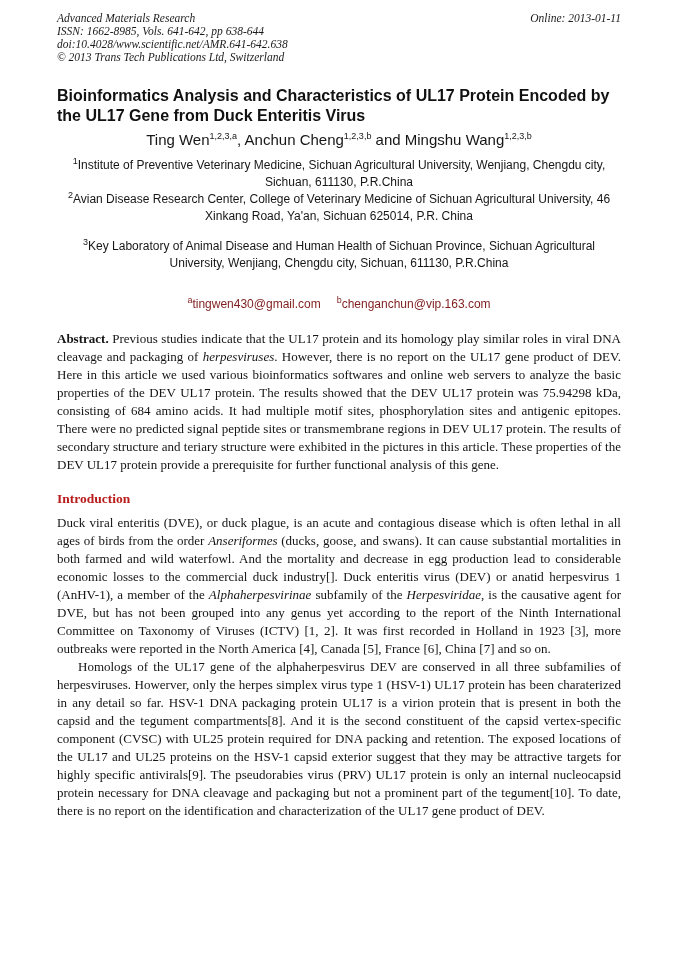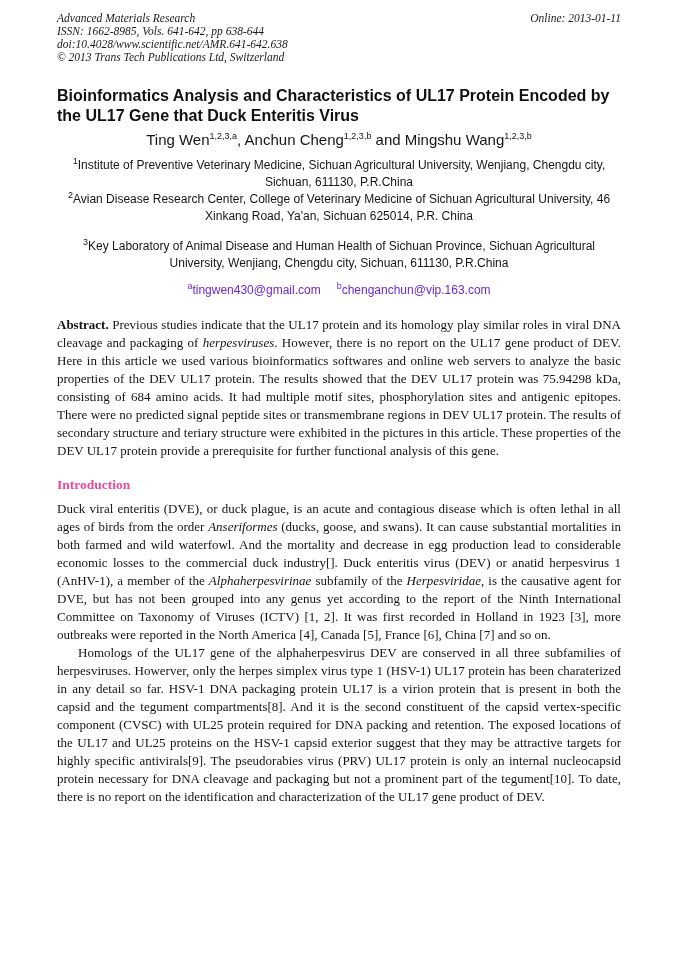--- a/index.html
+++ b/index.html
@@ -59,22 +59,22 @@
   }
   .affil-1 { margin-top: 7px; }
   .affil-2 { }
   .affil-3 { margin-top: 13px; }
   
   .emails {
     font-family: "Liberation Sans", sans-serif;
     font-size: 12px;
     line-height: 17px;
     text-align: center;
-    margin-top: 10px;
-    color: #6d28d9;
+    margin-top: 24px;
+    color: #7f1d1d;
   }
   .email + .email { margin-left: 16px; }
   
   .keywords {
     font-family: "Liberation Sans", sans-serif;
     font-size: 12.5px;
     line-height: 16px;
     margin-top: 23px;
     color: #161616;
   }
@@ -88,21 +88,21 @@
     color: #141414;
   }
   .abstract { margin-top: 17px; }
   .abstract b { font-weight: bold; }
   .section-heading {
     font-family: "Liberation Serif", serif;
     font-size: 13.5px;
     font-weight: bold;
     line-height: 18px;
     margin-top: 16px;
-    color: #ec4899;
+    color: #b91c1c;
   }
   .intro-p1 { margin-top: 6px; }
   .intro-p2 { text-indent: 21px; }
   .it { font-style: italic; }
 </style>
 </head>
 <body>
 
 <div class="page">
 
@@ -111,21 +111,21 @@
       <span>Advanced Materials Research</span>
       <span>Online: 2013-01-11</span>
     </div>
     <div>ISSN: 1662-8985, Vols. 641-642, pp 638-644</div>
     <div>doi:10.4028/www.scientific.net/AMR.641-642.638</div>
     <div>© 2013 Trans Tech Publications Ltd, Switzerland</div>
   </header>
 
   <h1 class="title">
     <span class="title-line">Bioinformatics Analysis and Characteristics of UL17 Protein Encoded by</span>
-    <span class="title-line">the UL17 Gene that Duck Enteritis Virus</span>
+    <span class="title-line">the UL17 Gene from Duck Enteritis Virus</span>
   </h1>
 
   <div class="authors"><span><span>Ting Wen</span><sup>1,2,3,a</sup></span><span>, </span><span><span>Anchun Cheng</span><sup>1,2,3,b</sup></span><span> and </span><span><span>Mingshu Wang</span><sup>1,2,3,b</sup></span></div>
 
   <div class="affil affil-1"><sup>1</sup><span>Institute of Preventive Veterinary Medicine, Sichuan Agricultural University, Wenjiang, Chengdu city, Sichuan, 611130, P.R.China</span></div>
 
   <div class="affil affil-2"><sup>2</sup><span>Avian Disease Research Center, College of Veterinary Medicine of Sichuan Agricultural University, 46 Xinkang Road, Ya'an, Sichuan 625014, P.R. China</span></div>
 
   <div class="affil affil-3"><sup>3</sup><span>Key Laboratory of Animal Disease and Human Health of Sichuan Province, Sichuan Agricultural University, Wenjiang, Chengdu city, Sichuan, 611130, P.R.China</span></div>
 

